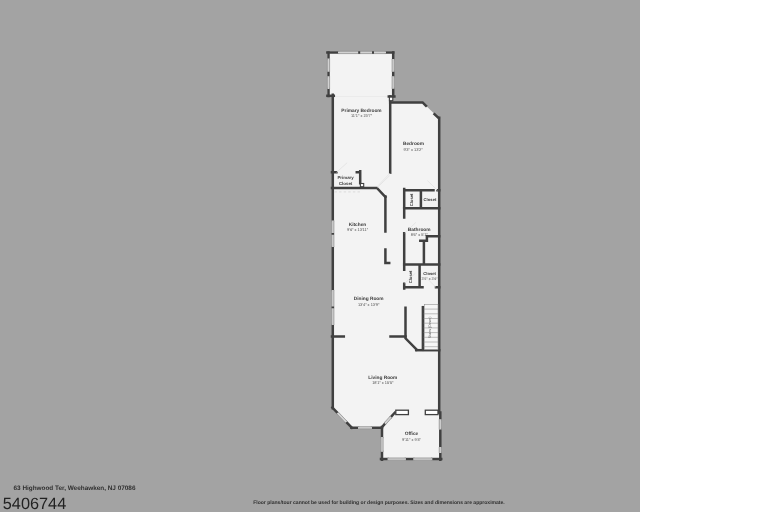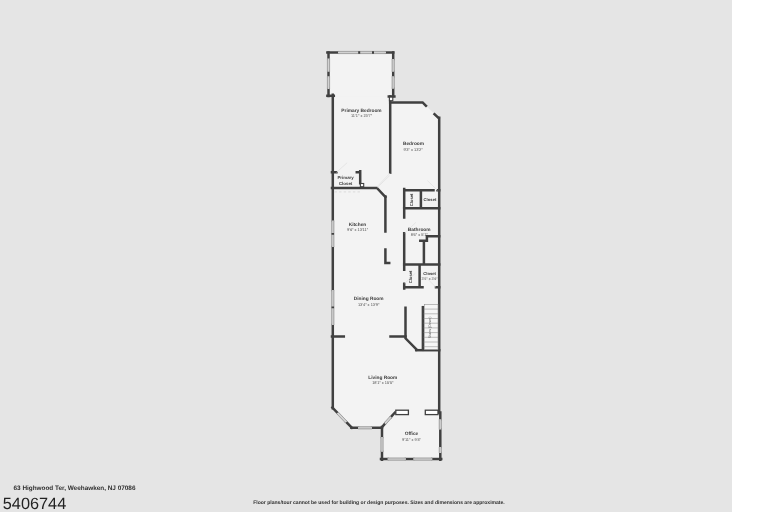--- a/index.html
+++ b/index.html
@@ -1,16 +1,16 @@
 <!DOCTYPE html>
 <html><head>
 <meta charset="utf-8">
 <style>
   html,body{margin:0;padding:0;background:#ffffff;}
-  #page{position:relative;width:732px;height:512px;background:#e5e5e5;overflow:hidden;
+  #page{position:relative;width:640px;height:512px;background:#a3a3a3;overflow:hidden;
         font-family:"Liberation Sans", sans-serif;}
   svg{position:absolute;left:0;top:0;}
   text{font-family:"Liberation Sans", sans-serif;}
 </style>
 </head>
 <body>
 <div id="page">
 <svg width="768" height="512" viewBox="0 0 768 512" text-rendering="geometricPrecision">
 
   <g>

